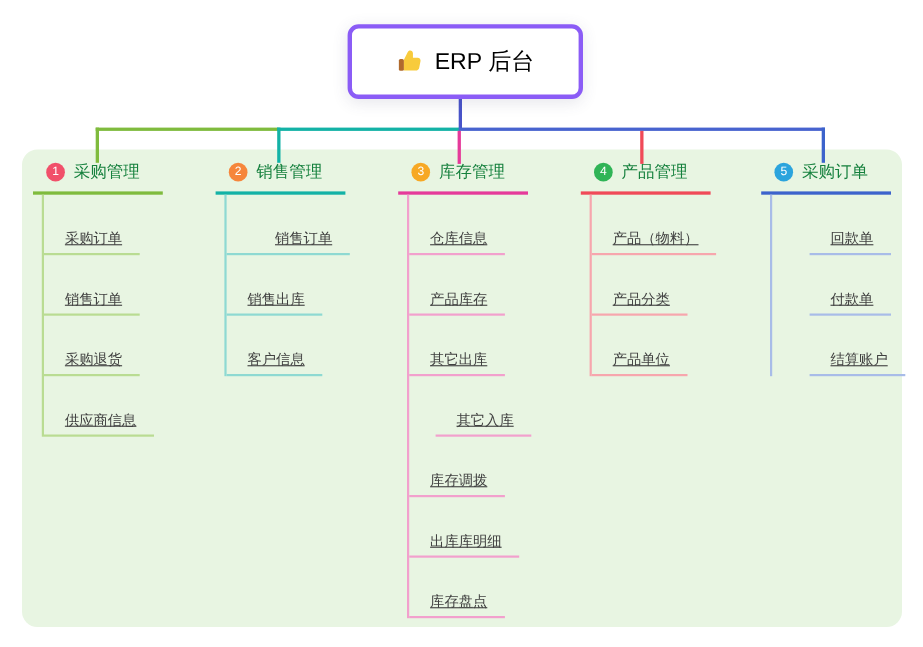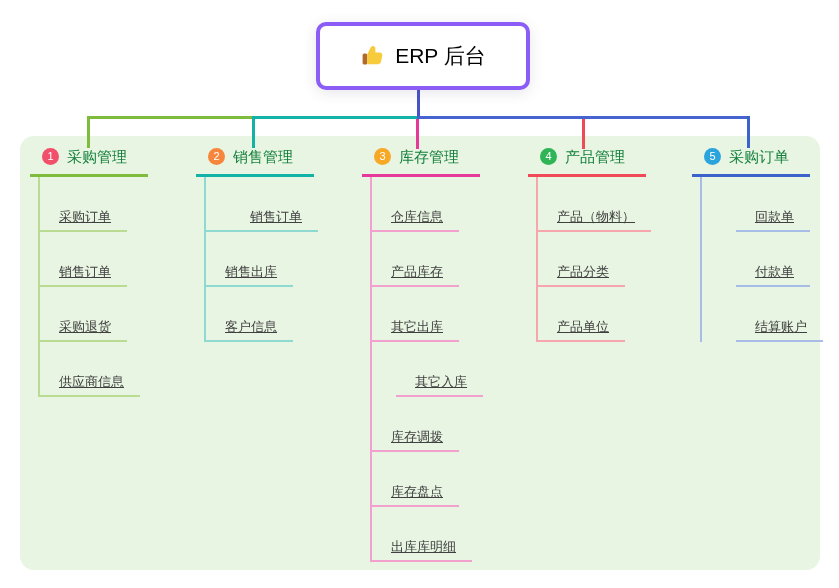--- a/index.html
+++ b/index.html
@@ -106,22 +106,22 @@
     <div class="branch-title" style="border-bottom-color: rgb(229, 58, 154);">
       <span class="badge" style="background: rgb(247, 168, 36);">3</span>
       <span class="branch-label">库存管理</span>
     </div>
     <div class="children" style="border-left-color: rgb(242, 160, 205);">
           <div class="child" style="border-bottom-color: rgb(242, 160, 205);">仓库信息</div>
           <div class="child" style="border-bottom-color: rgb(242, 160, 205);">产品库存</div>
           <div class="child" style="border-bottom-color: rgb(242, 160, 205);">其它出库</div>
           <div class="child" style="border-bottom-color: rgb(242, 160, 205); margin-left: 24px;">其它入库</div>
           <div class="child" style="border-bottom-color: rgb(242, 160, 205);">库存调拨</div>
+          <div class="child" style="border-bottom-color: rgb(242, 160, 205);">出库库明细</div>
           <div class="child" style="border-bottom-color: rgb(242, 160, 205);">库存盘点</div>
-          <div class="child" style="border-bottom-color: rgb(242, 160, 205);">出库库明细</div>
         </div>
   </div>
 
   <div class="branch" style="left: 528px;">
     <div class="branch-title" style="border-bottom-color: rgb(240, 74, 88);">
       <span class="badge" style="background: rgb(47, 180, 86);">4</span>
       <span class="branch-label">产品管理</span>
     </div>
     <div class="children" style="border-left-color: rgb(247, 166, 173);">
           <div class="child" style="border-bottom-color: rgb(247, 166, 173);">产品（物料）</div>

